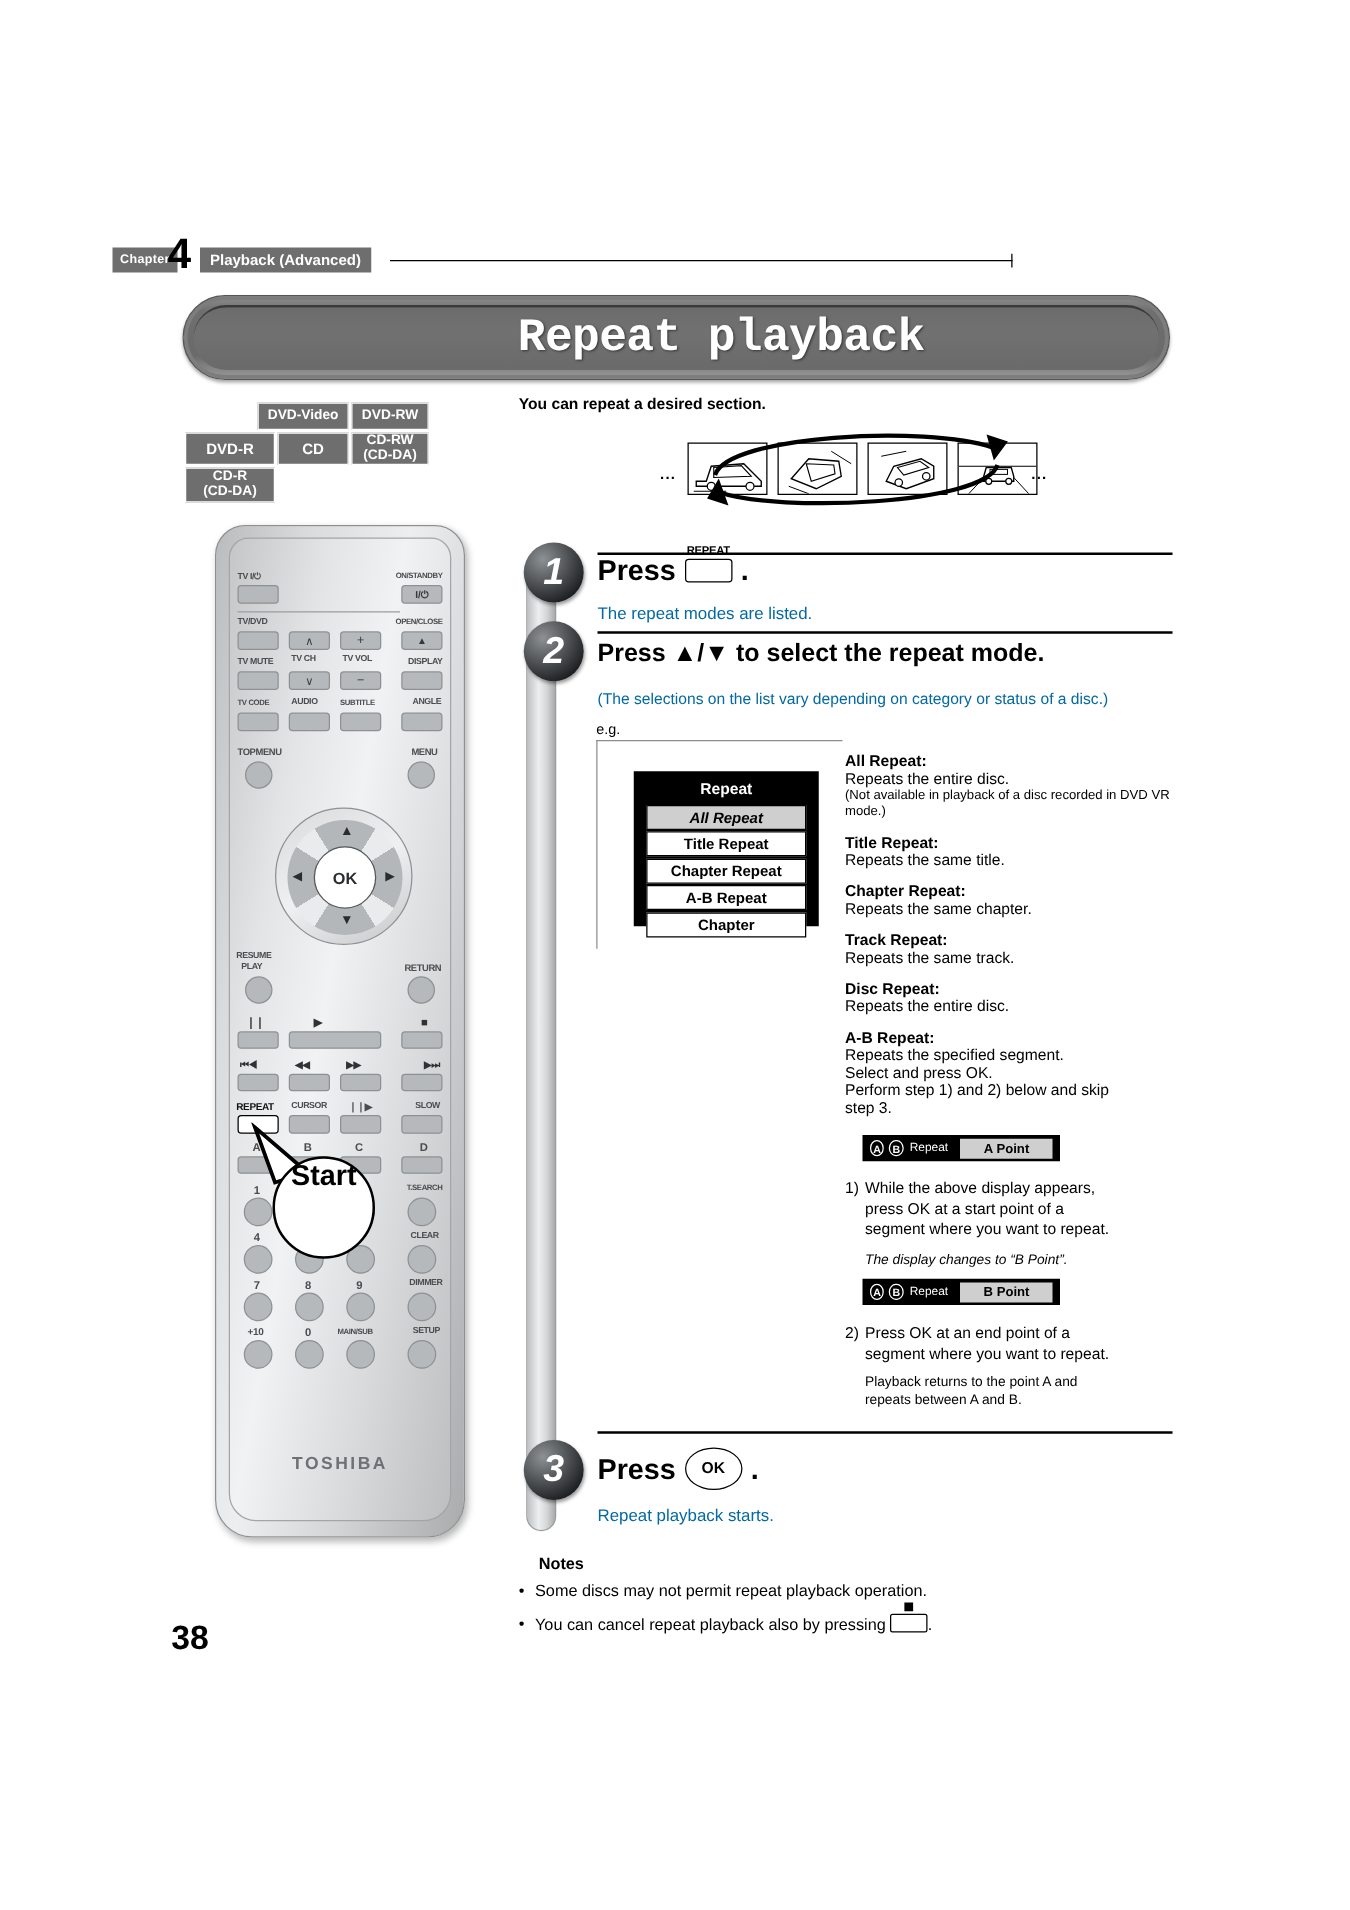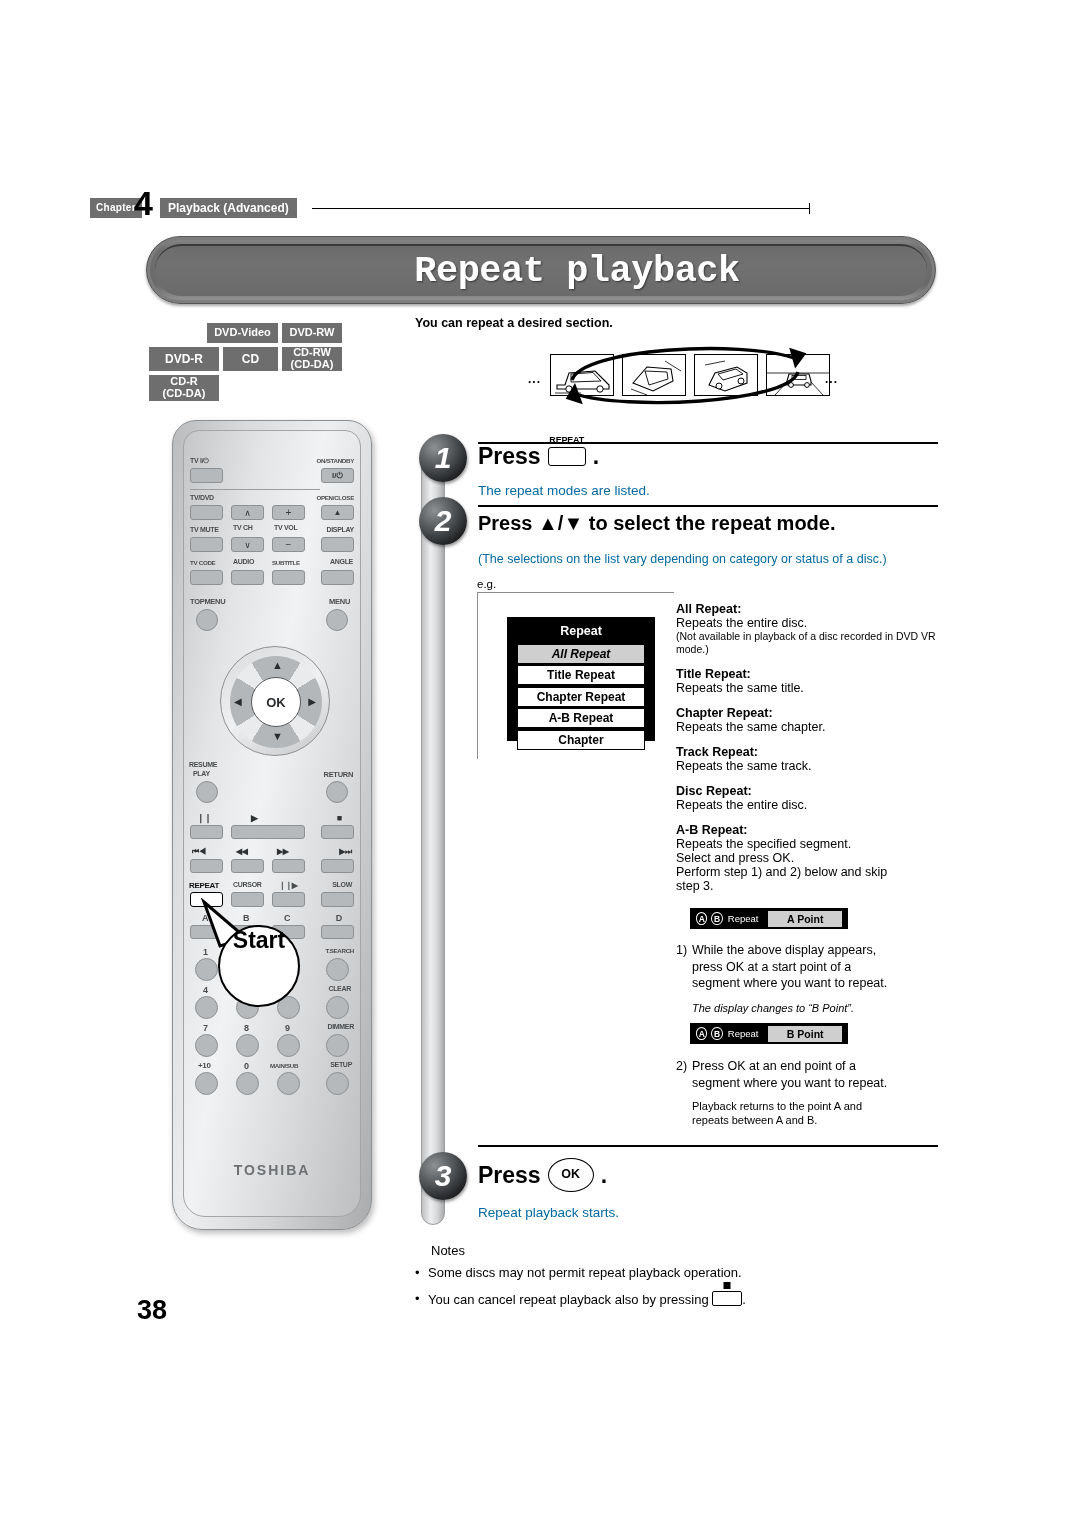--- a/index.html
+++ b/index.html
@@ -222,21 +222,21 @@
   }
   .abdisp .rp{ color:#fff; font-size:9.5px; margin-left:1px;}
   .abdisp .pt{
     background:#cfcfcf; color:#000; font-size:10.5px; font-weight:bold;
     padding:2px 0; margin-left:6px; width:86px; text-align:center;
   }
 
   .numlist{ position:absolute; font-size:12.5px; line-height:1.33; }
   .numlist .sub{ font-size:11px; }
 
-  .notes-h{ position:absolute; left:415px; top:1243px; font-size:13px; font-weight:normal;padding-left:16px;}
+  .notes-h{ position:absolute; left:415px; top:1243px; font-size:13px; font-weight:bold;padding-left:16px;}
   .note{ position:absolute; font-size:13px; }
   .bullet{ position:absolute; font-size:13px;}
 
   .stopicon{
     position:relative; display:inline-block; width:30px; height:15px;
     border:1.6px solid #000; border-radius:2px; background:#fff; vertical-align:-2px;
   }
   .stopicon:before{
     content:""; position:absolute; left:50%; top:-10px; transform:translateX(-50%);
     width:7px; height:7px; background:#000;

